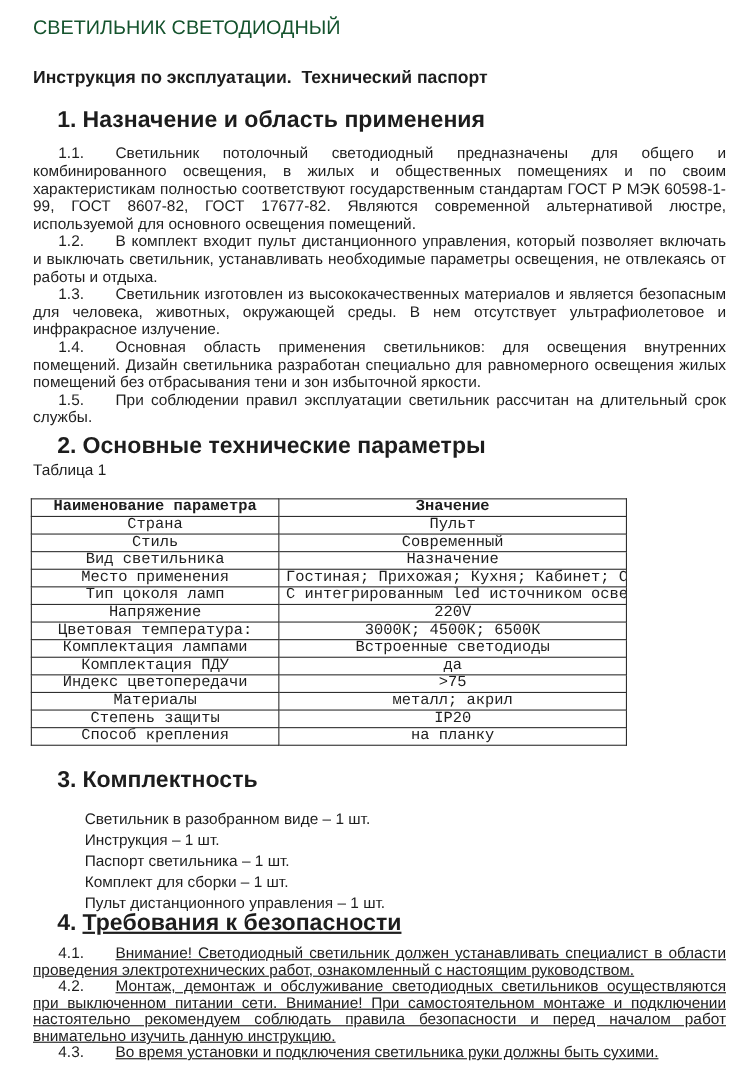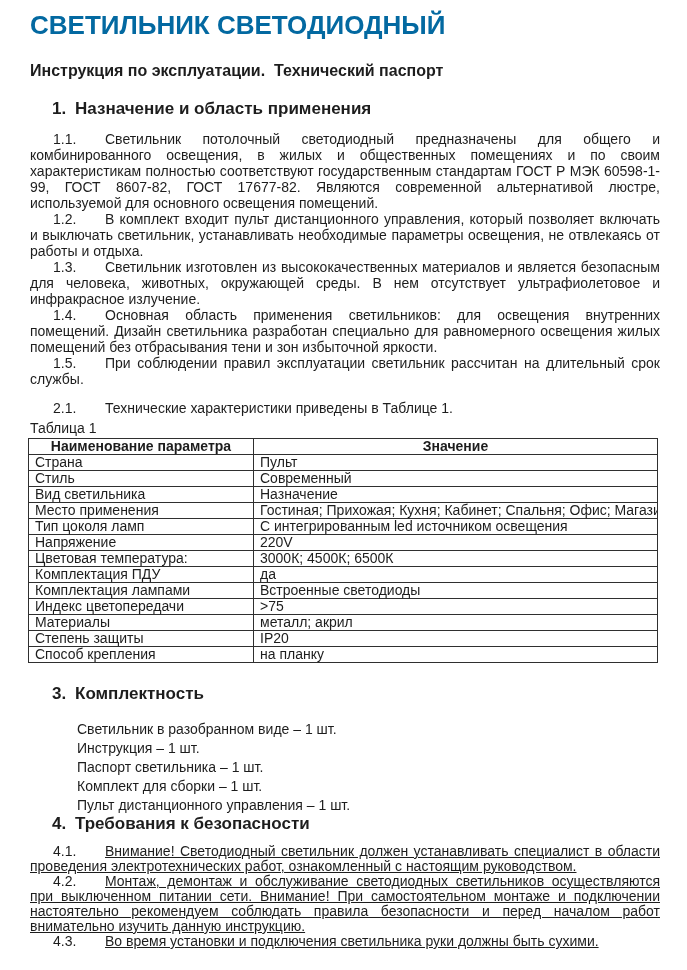--- a/index.html
+++ b/index.html
@@ -4,44 +4,44 @@
 <style>
   html, body { margin:0; padding:0; }
   body {
     width:687px; height:970px; overflow:hidden;
     background:#ffffff; color:#1d1d1d;
     font-family:"Liberation Sans", sans-serif;
     -webkit-font-smoothing:antialiased;
   }
   .page { padding:10px 27px 0 30px; box-sizing:border-box; width:687px; height:970px; }
 
-  .doc-title { font-size:26px; font-weight:700; line-height:30px; margin:0; color:#0369a1; }
+  .doc-title { font-size:18px; font-weight:400; line-height:30px; margin:0; color:#14532d; }
   .doc-subtitle { margin-top:22px; font-size:16px; font-weight:bold; line-height:18px; white-space:pre-wrap; }
 
-  .sec-heading { font-size:17px; font-weight:bold; line-height:18px; padding-left:22px; }
+  .sec-heading { font-size:21px; font-weight:bold; line-height:18px; padding-left:22px; }
   .sec-heading .num { display:inline-block; width:23px; }
   .h-s1 { margin-top:20px; }
   .h-s2 { margin-top:10px; }
   .h-s3 { margin-top:22px; }
-  .h-s4 { margin-top:0; }
+  .h-s4 { margin-top:0;text-decoration:underline; }
 
   .para { margin:0; font-size:14px; line-height:16px; text-align:justify; text-indent:23px; }
   .para .pnum { display:inline-block; width:52px; text-indent:0; }
   .s1-block { margin-top:13px; }
   .p21 { margin-top:13px; }
   .s4-block { margin-top:11px; }
   .s4-block .para { line-height:15px;text-decoration:underline; }
 
   .table-caption { margin-top:4px; font-size:14px; line-height:16px; padding-right:12px; }
 
-  table.params { border-collapse:collapse; width:630px; margin-left:-2px; margin-top:2px; font-size:14px; table-layout:fixed; }
+  table.params { border-collapse:collapse; width:542px; margin-left:-2px; margin-top:18px; font-size:14px; table-layout:fixed;font-family:Liberation Mono, monospace; }
   table.params col.c1 { width:225px; }
   table.params th, table.params td {
     border:1px solid #2f2f2f; padding:0 6px; line-height:15px; height:15px;
-    text-align:left; vertical-align:middle; overflow:hidden; white-space:nowrap;
+    text-align:center; vertical-align:middle; overflow:hidden; white-space:nowrap;
   }
   table.params th { font-weight:bold; text-align:center; }
 
   .kit-list { margin:17px 0 0 47px; font-size:14px; line-height:19px; }
   .kit-item { display:block; }
 </style>
 </head>
 <body>
 
 <div class="page">
@@ -55,22 +55,24 @@
   </div>
 
   <div class="s1-block">
     <p class="para"><span class="pnum">1.1.</span><span>Светильник потолочный светодиодный предназначены для общего и комбинированного освещения, в жилых и общественных помещениях и по своим характеристикам полностью соответствуют государственным стандартам ГОСТ Р МЭК 60598-1-99, ГОСТ 8607-82, ГОСТ 17677-82. Являются современной альтернативой люстре, используемой для основного освещения помещений.</span></p>
     <p class="para"><span class="pnum">1.2.</span><span>В комплект входит пульт дистанционного управления, который позволяет включать и выключать светильник, устанавливать необходимые параметры освещения, не отвлекаясь от работы и отдыха.</span></p>
     <p class="para"><span class="pnum">1.3.</span><span>Светильник изготовлен из высококачественных материалов и является безопасным для человека, животных, окружающей среды. В нем отсутствует ультрафиолетовое и инфракрасное излучение.</span></p>
     <p class="para"><span class="pnum">1.4.</span><span>Основная область применения светильников: для освещения внутренних помещений. Дизайн светильника разработан специально для равномерного освещения жилых помещений без отбрасывания тени и зон избыточной яркости.</span></p>
     <p class="para"><span class="pnum">1.5.</span><span>При соблюдении правил эксплуатации светильник рассчитан на длительный срок службы.</span></p>
   </div>
 
+  <div class="sec-heading h-s2">
+    <span class="num">2.</span><span>Основные технические параметры</span>
+  </div>
 
-  <p class="para p21"><span class="pnum">2.1.</span><span>Технические характеристики приведены в Таблице 1.</span></p>
 
   <div class="table-caption">Таблица 1</div>
 
   <table class="params">
     <colgroup>
         <col class="c1">
         <col>
       </colgroup>
     <thead>
       <tr>
@@ -101,26 +103,26 @@
         </tr>
       <tr>
           <td>Напряжение</td>
           <td>220V</td>
         </tr>
       <tr>
           <td>Цветовая температура:</td>
           <td>3000К; 4500К; 6500К</td>
         </tr>
       <tr>
+          <td>Комплектация лампами</td>
+          <td>Встроенные светодиоды</td>
+        </tr>
+      <tr>
           <td>Комплектация ПДУ</td>
           <td>да</td>
-        </tr>
-      <tr>
-          <td>Комплектация лампами</td>
-          <td>Встроенные светодиоды</td>
         </tr>
       <tr>
           <td>Индекс цветопередачи</td>
           <td>&gt;75</td>
         </tr>
       <tr>
           <td>Материалы</td>
           <td>металл; акрил</td>
         </tr>
       <tr>

